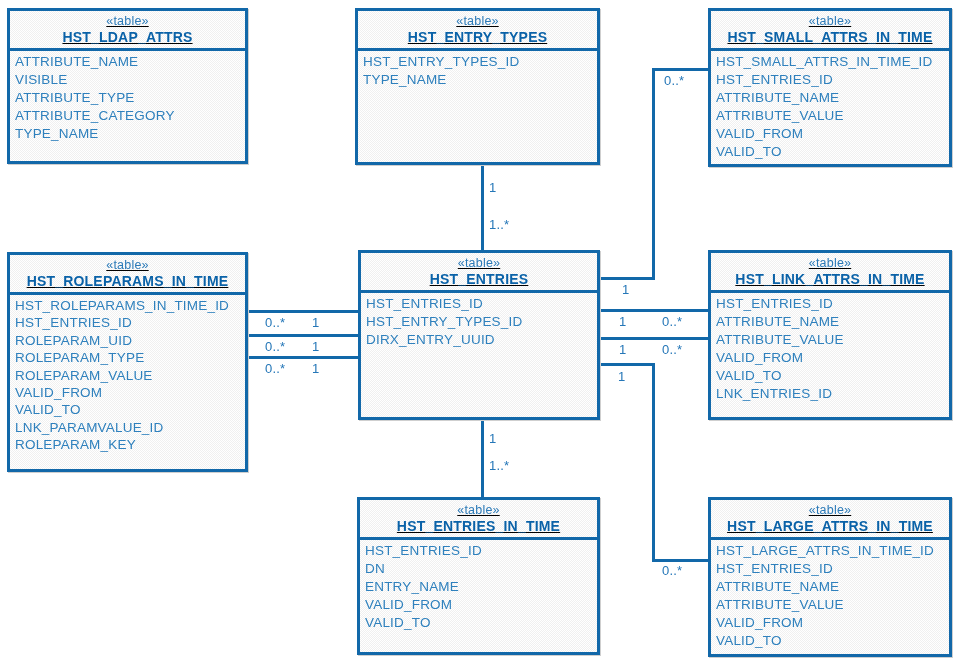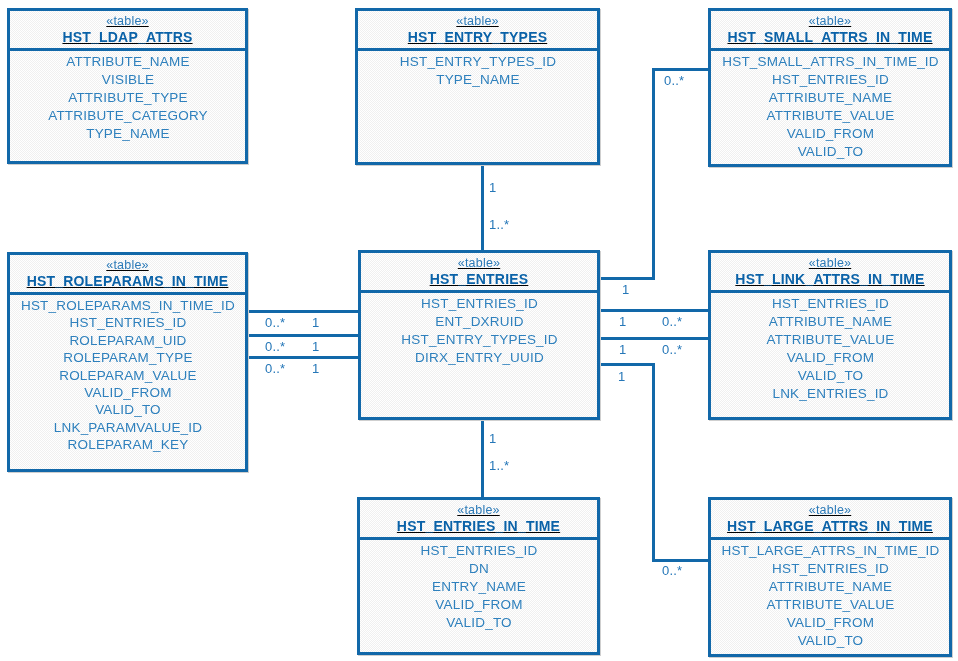--- a/index.html
+++ b/index.html
@@ -22,21 +22,20 @@
     text-decoration:underline;
   }
   .stereotype{
     font-size:12.5px;line-height:15px;color:#2b7ab8;letter-spacing:0.2px;
   }
   .tbl-name{
     font-size:14px;line-height:17px;font-weight:bold;color:#0a62a8;letter-spacing:0.2px;
   }
   .tbl-body{
     padding:2px 4px 0 5px;
-    text-align:center;
   }
   .col-row{
     font-size:13.5px;line-height:18px;color:#2e80bd;letter-spacing:0.2px;
     white-space:nowrap;overflow:hidden;
   }
   .tight .col-row{line-height:17.4px;}
   .edge-h{position:absolute;height:3px;background:#1268a9;}
   .edge-v{position:absolute;width:3px;background:#1268a9;}
   .mult{
     position:absolute;font-size:13px;color:#2577b8;letter-spacing:0.2px;line-height:14px;
@@ -145,21 +144,20 @@
     </div>
   </div>
 
   <div class="tbl" style="left:358px;top:250px;width:242px;height:170px;">
     <div class="tbl-header">
       <div class="stereotype">«table»</div>
       <div class="tbl-name">HST_ENTRIES</div>
     </div>
     <div class="tbl-body">
       <div class="col-row">HST_ENTRIES_ID</div>
-      <div class="col-row">ENT_DXRUID</div>
       <div class="col-row">HST_ENTRY_TYPES_ID</div>
       <div class="col-row">DIRX_ENTRY_UUID</div>
     </div>
   </div>
 
   <div class="tbl" style="left:708px;top:250px;width:244px;height:170px;">
     <div class="tbl-header">
       <div class="stereotype">«table»</div>
       <div class="tbl-name">HST_LINK_ATTRS_IN_TIME</div>
     </div>

